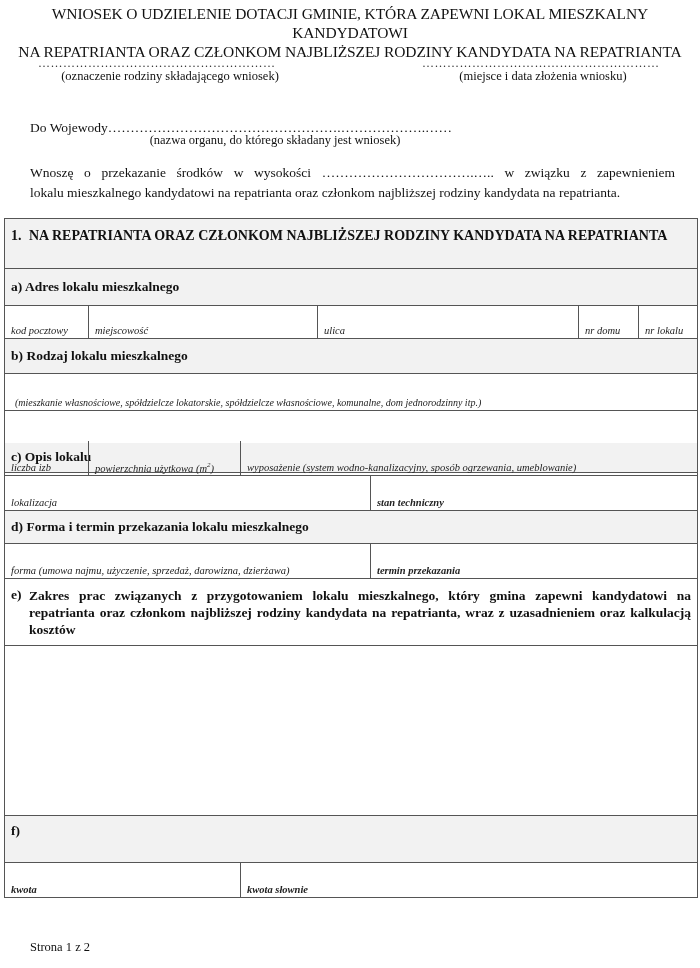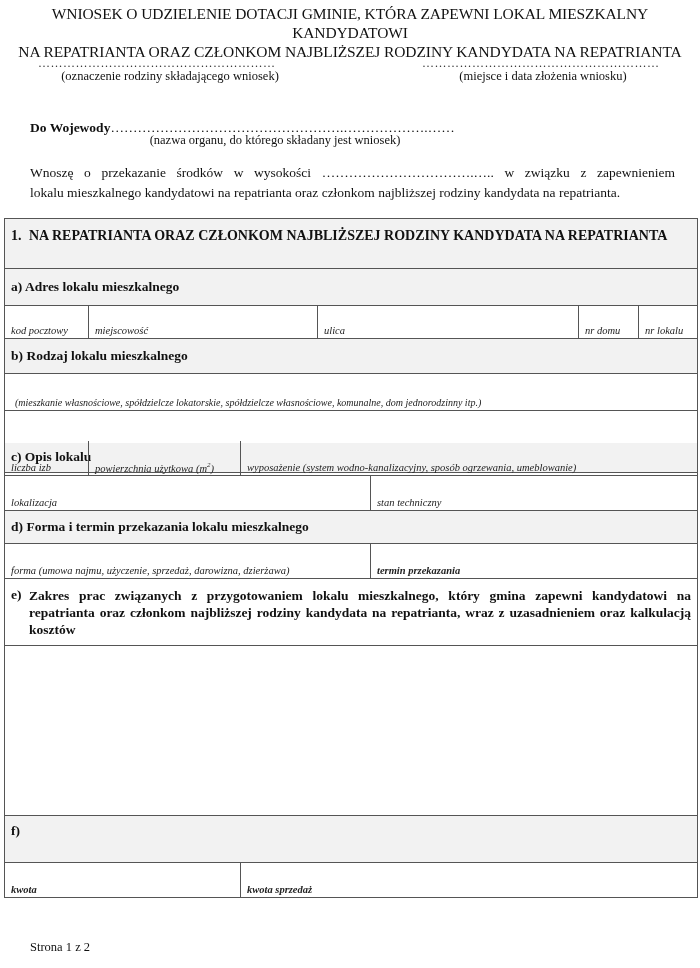--- a/index.html
+++ b/index.html
@@ -8,21 +8,21 @@
     font-family: "Liberation Serif", "DejaVu Serif", serif; color: #111;
   }
   .abs { position: absolute; }
   .title {
     left: 0; top: 4px; width: 700px; text-align: center;
     font-size: 15.5px; line-height: 19px; letter-spacing: -0.1px;
   }
   .dots { font-size: 12px; letter-spacing: 0.5px; color: #333; }
   .caption { font-size: 12.5px; text-align: center; }
   .para { font-size: 13.5px; line-height: 20px; }
-  .bold { font-weight: bold; margin-top: 32px; }
+  .bold { font-weight: normal; margin-top: 32px; }
   .table {
     position: absolute; left: 4px; top: 218px; width: 694px; height: 680px;
     border: 1px solid #555; box-sizing: border-box;
   }
   .row {
     position: absolute; left: 0; width: 692px; box-sizing: border-box;
     border-bottom: 1px solid #555;
   }
   .gray { background: #f2f2f2; }
   .hdr { font-weight: bold; font-size: 13.5px; }
@@ -113,21 +113,21 @@
       </div>
     <div class="cell" style="left:236px; width:456px;">
         <span class="lbl">wyposażenie (system wodno-kanalizacyjny, sposób ogrzewania, umeblowanie)</span>
       </div>
   </div>
 
   <div class="row" style="top:257px; height:35px;">
     <div class="cell" style="left:0; width:366px;">
         <span class="lbl">lokalizacja</span>
       </div>
-    <div class="cell" style="left:366px; width:326px;">
+    <div class="cell" style="left:366px; width:326px;font-weight:bold;">
         <span class="lbl">stan techniczny</span>
       </div>
   </div>
 
   <div class="row gray" style="top:292px; height:33px;">
     <div class="abs hdr" style="left:6px; top:8px;">d) Forma i termin przekazania lokalu mieszkalnego</div>
   </div>
 
   <div class="row" style="top:325px; height:35px;">
     <div class="cell" style="left:0; width:366px;">
@@ -147,18 +147,18 @@
 
   <div class="row gray" style="top:597px; height:47px;">
     <div class="abs hdr" style="left:6px; top:7px;">f)</div>
   </div>
 
   <div class="row" style="top:644px; height:34px; border-bottom:none;font-weight:bold;">
     <div class="cell" style="left:0; width:236px;">
         <span class="lbl">kwota</span>
       </div>
     <div class="cell" style="left:236px; width:456px;">
-        <span class="lbl">kwota sprzedaż</span>
+        <span class="lbl">kwota słownie</span>
       </div>
   </div>
 </div>
 
 <div class="abs footer">Strona 1 z 2</div>
 
 </body></html>

